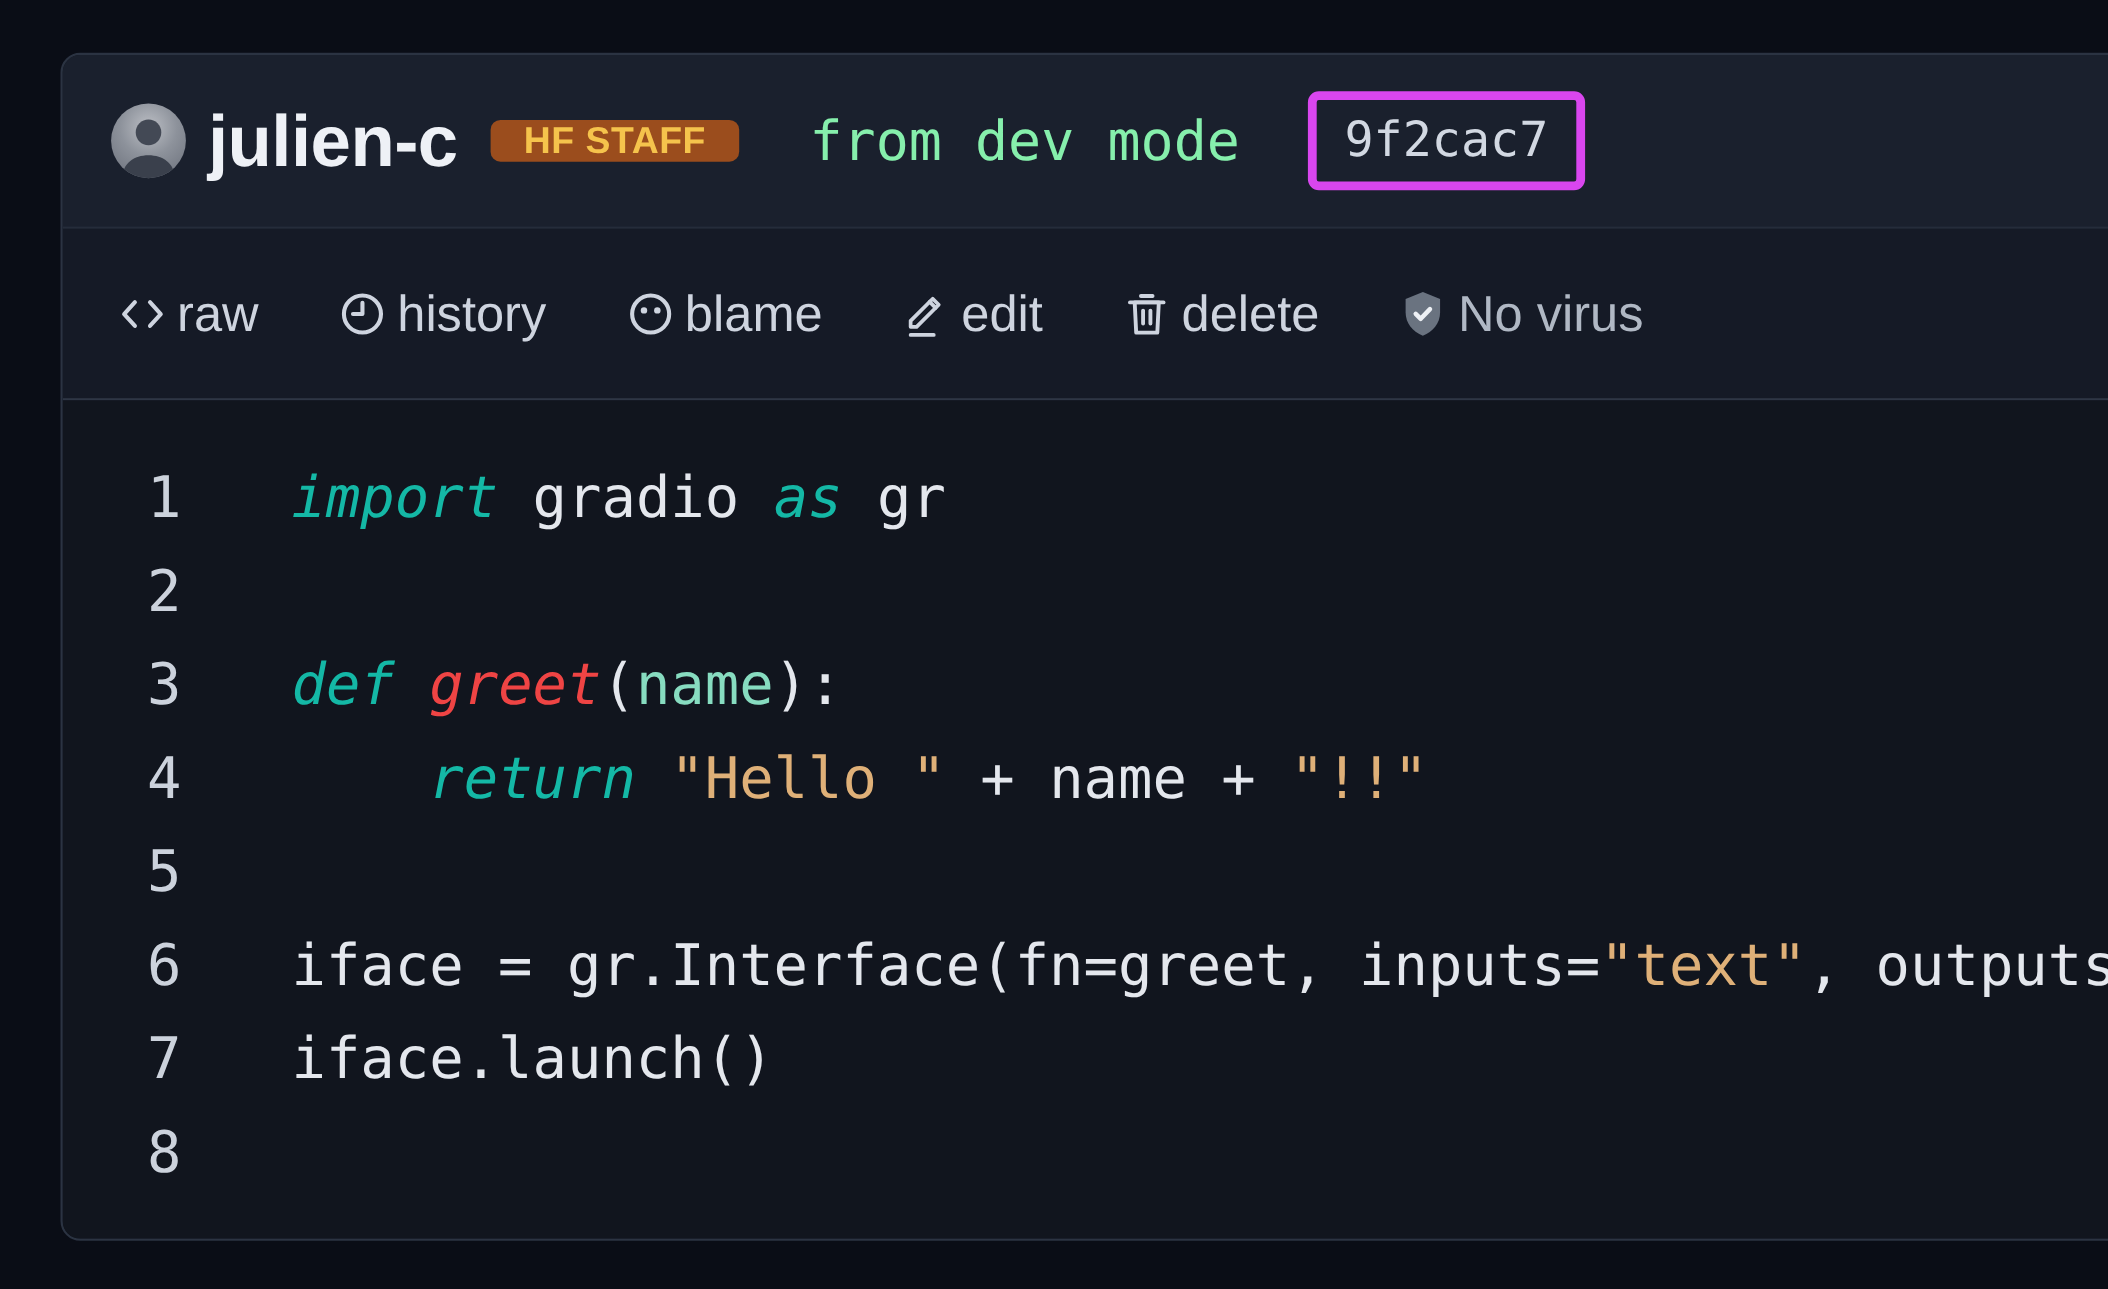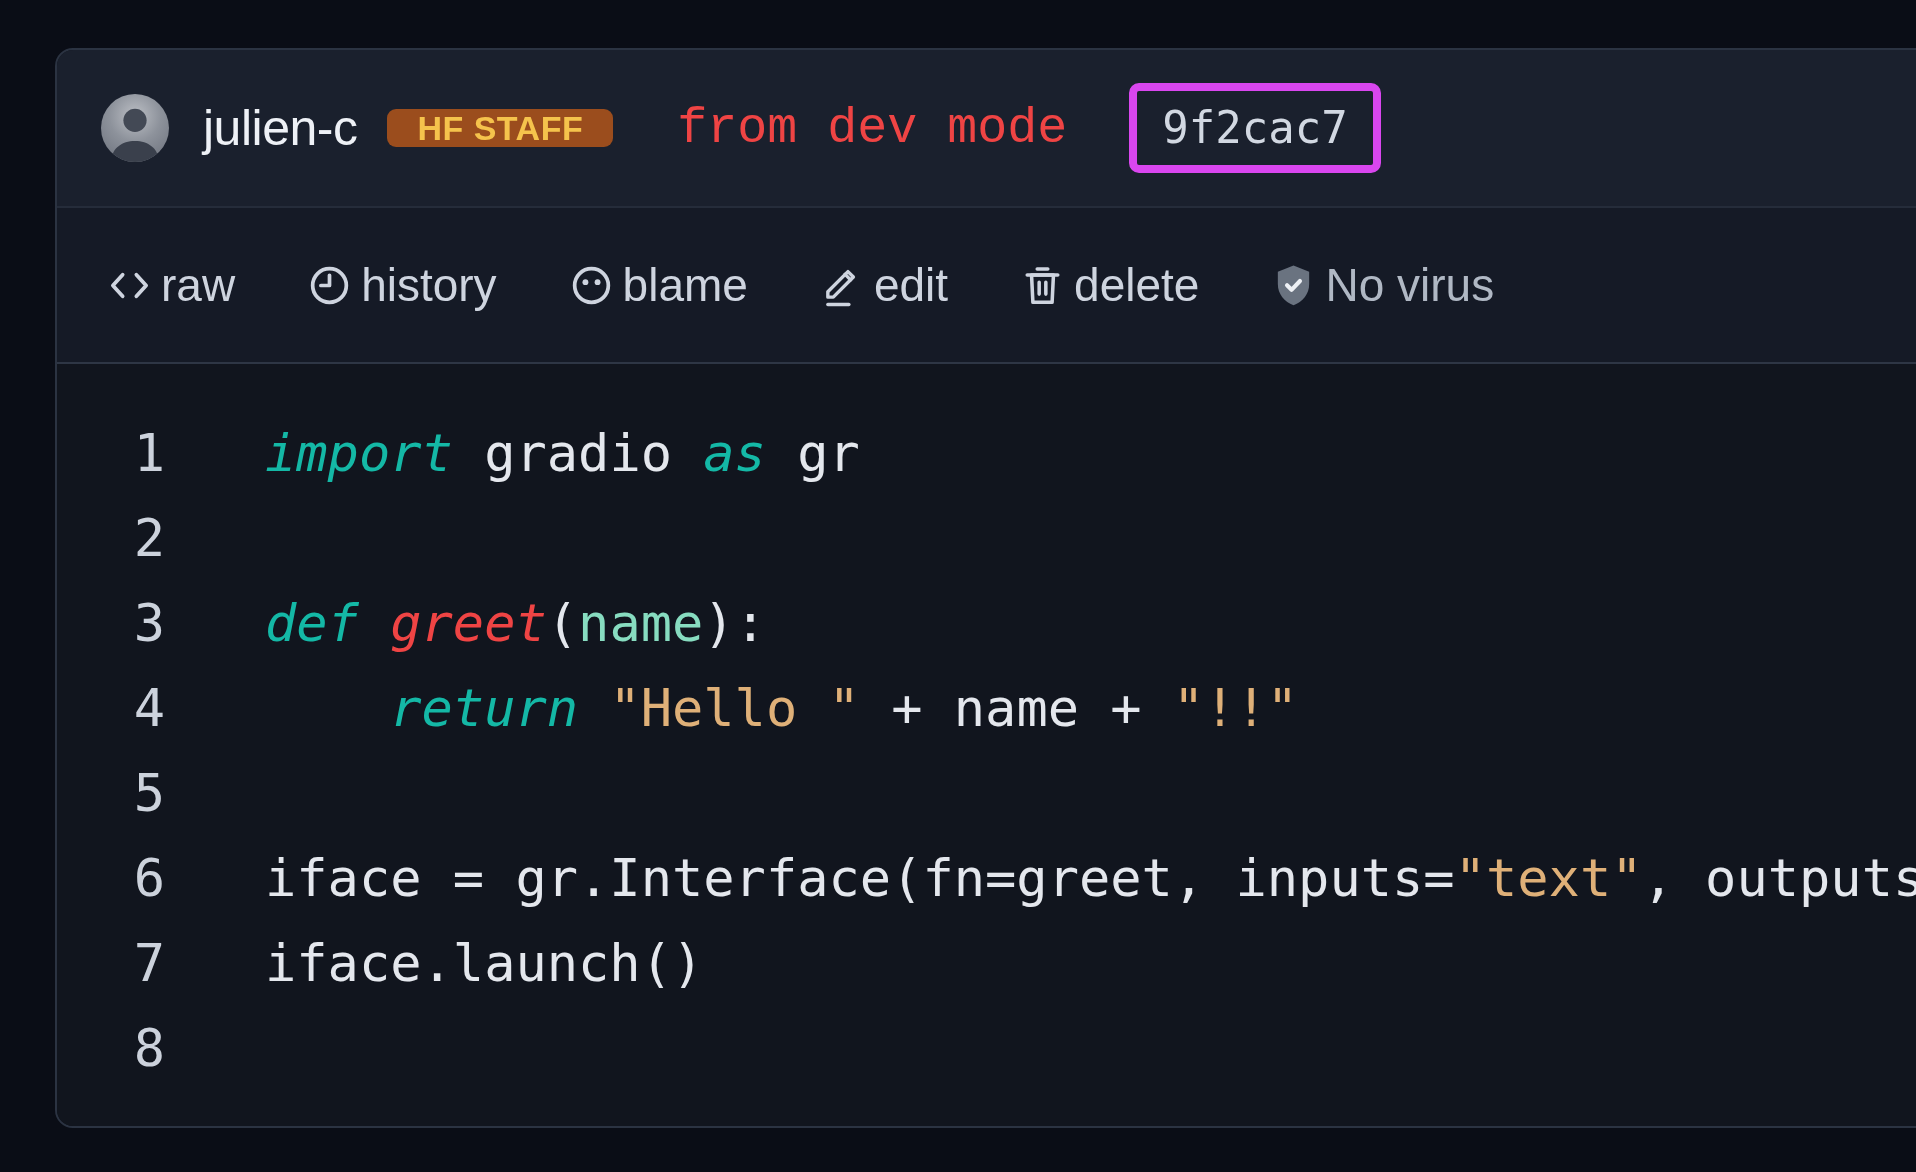--- a/index.html
+++ b/index.html
@@ -18,29 +18,29 @@
     height:158px;flex:0 0 158px;background:#1a202d;border-bottom:2px solid #252c3a;
     display:flex;align-items:center;padding:0 40px 0 44px;
   }
   .avatar{
     width:68px;height:68px;border-radius:50%;flex:0 0 68px;overflow:hidden;cursor:pointer;
     background:radial-gradient(circle at 50% 32%,#bcbfc5 0%,#8d929b 45%,#696e79 100%);
     position:relative;
   }
   .avatar svg{position:absolute;left:0;top:0;width:100%;height:100%;}
   .username{
-    margin-left:34px;font-size:50px;color:#eef1f6;letter-spacing:-0.5px;cursor:pointer;
+    margin-left:20px;font-size:66px;color:#eef1f6;letter-spacing:-0.5px;cursor:pointer;font-weight:bold;
   }
   .staff-badge{
     margin-left:30px;background:#9b4d1d;color:#f5c34c;border-radius:9px;
     font-size:34px;font-weight:700;letter-spacing:0.5px;
     padding:2px 30px;line-height:1;cursor:default;
   }
   .commit-msg{
-    margin-left:64px;font-size:50px;color:#ef4444;cursor:pointer;white-space:pre;font-family:Liberation Mono, monospace;
+    margin-left:64px;font-size:50px;color:#86efac;cursor:pointer;white-space:pre;
   }
   .commit-hash{
     margin-left:62px;border:8px solid #d946ef;border-radius:10px;background:transparent;
     color:#d2d8e2;font-size:44px;padding:13px 25px;line-height:1.1;cursor:pointer;
   }
 
   
   .toolbar{
     height:156px;flex:0 0 156px;background:#151a26;border-bottom:2px solid #2e3645;
     display:flex;align-items:center;padding-left:49px;gap:71px;

